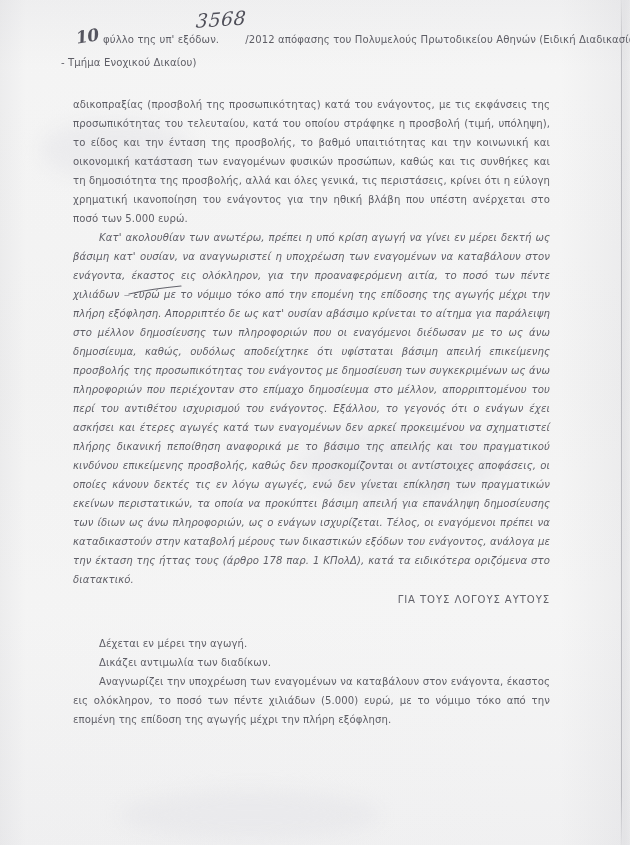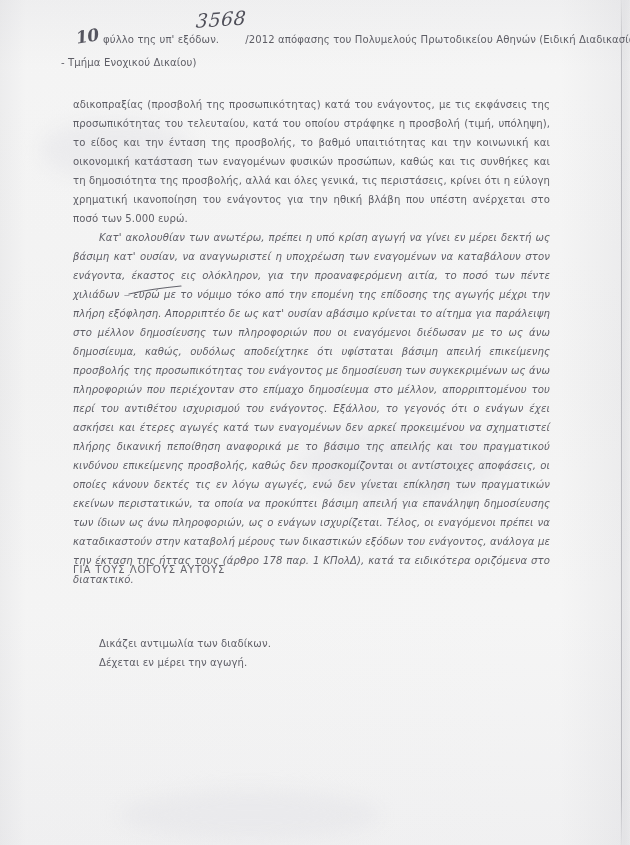--- a/index.html
+++ b/index.html
@@ -107,23 +107,23 @@
     text-indent: 26px;
   }
   .para + .para {
     margin-top: 0;
     font-style: italic;
   }
 
   .center-head {
     position: absolute;
     left: 0;
-    top: 560px;
-    width: 477px;
-    text-align: left;
+    top: 590px;
+    width: 477px;
+    text-align: right;
     letter-spacing: .9px;
     font-size: 10.1px;
     color: #62626a;
   }
 
   .operative {
     position: absolute;
     left: 0;
     top: 634px;
     width: 477px;
@@ -189,22 +189,23 @@
     </div>
 
     <div class="body-block">
       <p class="para">αδικοπραξίας (προσβολή της προσωπικότητας) κατά του ενάγοντος, με τις εκφάνσεις της προσωπικότητας του τελευταίου, κατά του οποίου στράφηκε η προσβολή (τιμή, υπόληψη), το είδος και την ένταση της προσβολής, το βαθμό υπαιτιότητας και την κοινωνική και οικονομική κατάσταση των εναγομένων φυσικών προσώπων, καθώς και τις συνθήκες και τη δημοσιότητα της προσβολής, αλλά και όλες γενικά, τις περιστάσεις, κρίνει ότι η εύλογη χρηματική ικανοποίηση του ενάγοντος για την ηθική βλάβη που υπέστη ανέρχεται στο ποσό των 5.000 ευρώ.</p>
       <p class="para indent">Κατ' ακολουθίαν των ανωτέρω, πρέπει η υπό κρίση αγωγή να γίνει εν μέρει δεκτή ως βάσιμη κατ' ουσίαν, να αναγνωριστεί η υποχρέωση των εναγομένων να καταβάλουν στον ενάγοντα, έκαστος εις ολόκληρον, για την προαναφερόμενη αιτία, το ποσό των πέντε χιλιάδων ⎯ ευρώ με το νόμιμο τόκο από την επομένη της επίδοσης της αγωγής μέχρι την πλήρη εξόφληση. Απορριπτέο δε ως κατ' ουσίαν αβάσιμο κρίνεται το αίτημα για παράλειψη στο μέλλον δημοσίευσης των πληροφοριών που οι εναγόμενοι διέδωσαν με το ως άνω δημοσίευμα, καθώς, ουδόλως αποδείχτηκε ότι υφίσταται βάσιμη απειλή επικείμενης προσβολής της προσωπικότητας του ενάγοντος με δημοσίευση των συγκεκριμένων ως άνω πληροφοριών που περιέχονταν στο επίμαχο δημοσίευμα στο μέλλον, απορριπτομένου του περί του αντιθέτου ισχυρισμού του ενάγοντος. Εξάλλου, το γεγονός ότι ο ενάγων έχει ασκήσει και έτερες αγωγές κατά των εναγομένων δεν αρκεί προκειμένου να σχηματιστεί πλήρης δικανική πεποίθηση αναφορικά με το βάσιμο της απειλής και του πραγματικού κινδύνου επικείμενης προσβολής, καθώς δεν προσκομίζονται οι αντίστοιχες αποφάσεις, οι οποίες κάνουν δεκτές τις εν λόγω αγωγές, ενώ δεν γίνεται επίκληση των πραγματικών εκείνων περιστατικών, τα οποία να προκύπτει βάσιμη απειλή για επανάληψη δημοσίευσης των ίδιων ως άνω πληροφοριών, ως ο ενάγων ισχυρίζεται. Τέλος, οι εναγόμενοι πρέπει να καταδικαστούν στην καταβολή μέρους των δικαστικών εξόδων του ενάγοντος, ανάλογα με την έκταση της ήττας τους (άρθρο 178 παρ. 1 ΚΠολΔ), κατά τα ειδικότερα οριζόμενα στο διατακτικό.</p>
     </div>
 
     <div class="center-head">ΓΙΑ ΤΟΥΣ ΛΟΓΟΥΣ ΑΥΤΟΥΣ</div>
 
     <div class="operative">
+      <p class="op-para">Δέχεται εν μέρει την αγωγή.</p>
       <p class="op-para">Δικάζει αντιμωλία των διαδίκων.</p>
-      <p class="op-para">Δέχεται εν μέρει την αγωγή.</p>
+      <p class="op-para">Αναγνωρίζει την υποχρέωση των εναγομένων να καταβάλουν στον ενάγοντα, έκαστος εις ολόκληρον, το ποσό των πέντε χιλιάδων (5.000) ευρώ, με το νόμιμο τόκο από την επομένη της επίδοση της αγωγής μέχρι την πλήρη εξόφληση.</p>
     </div>
 
   </div>
 
   <div class="hand hand-page-no">10</div>
   <div class="hand hand-case-no">3568</div>
 
   <div class="hand hand-strike">
     <svg width="54" height="10" viewBox="0 0 54 10" fill="none">
       <path d="M1 9 C 14 6, 30 3, 53 1" stroke="#63636c" stroke-width="1.2" stroke-linecap="round" fill="none"></path>

